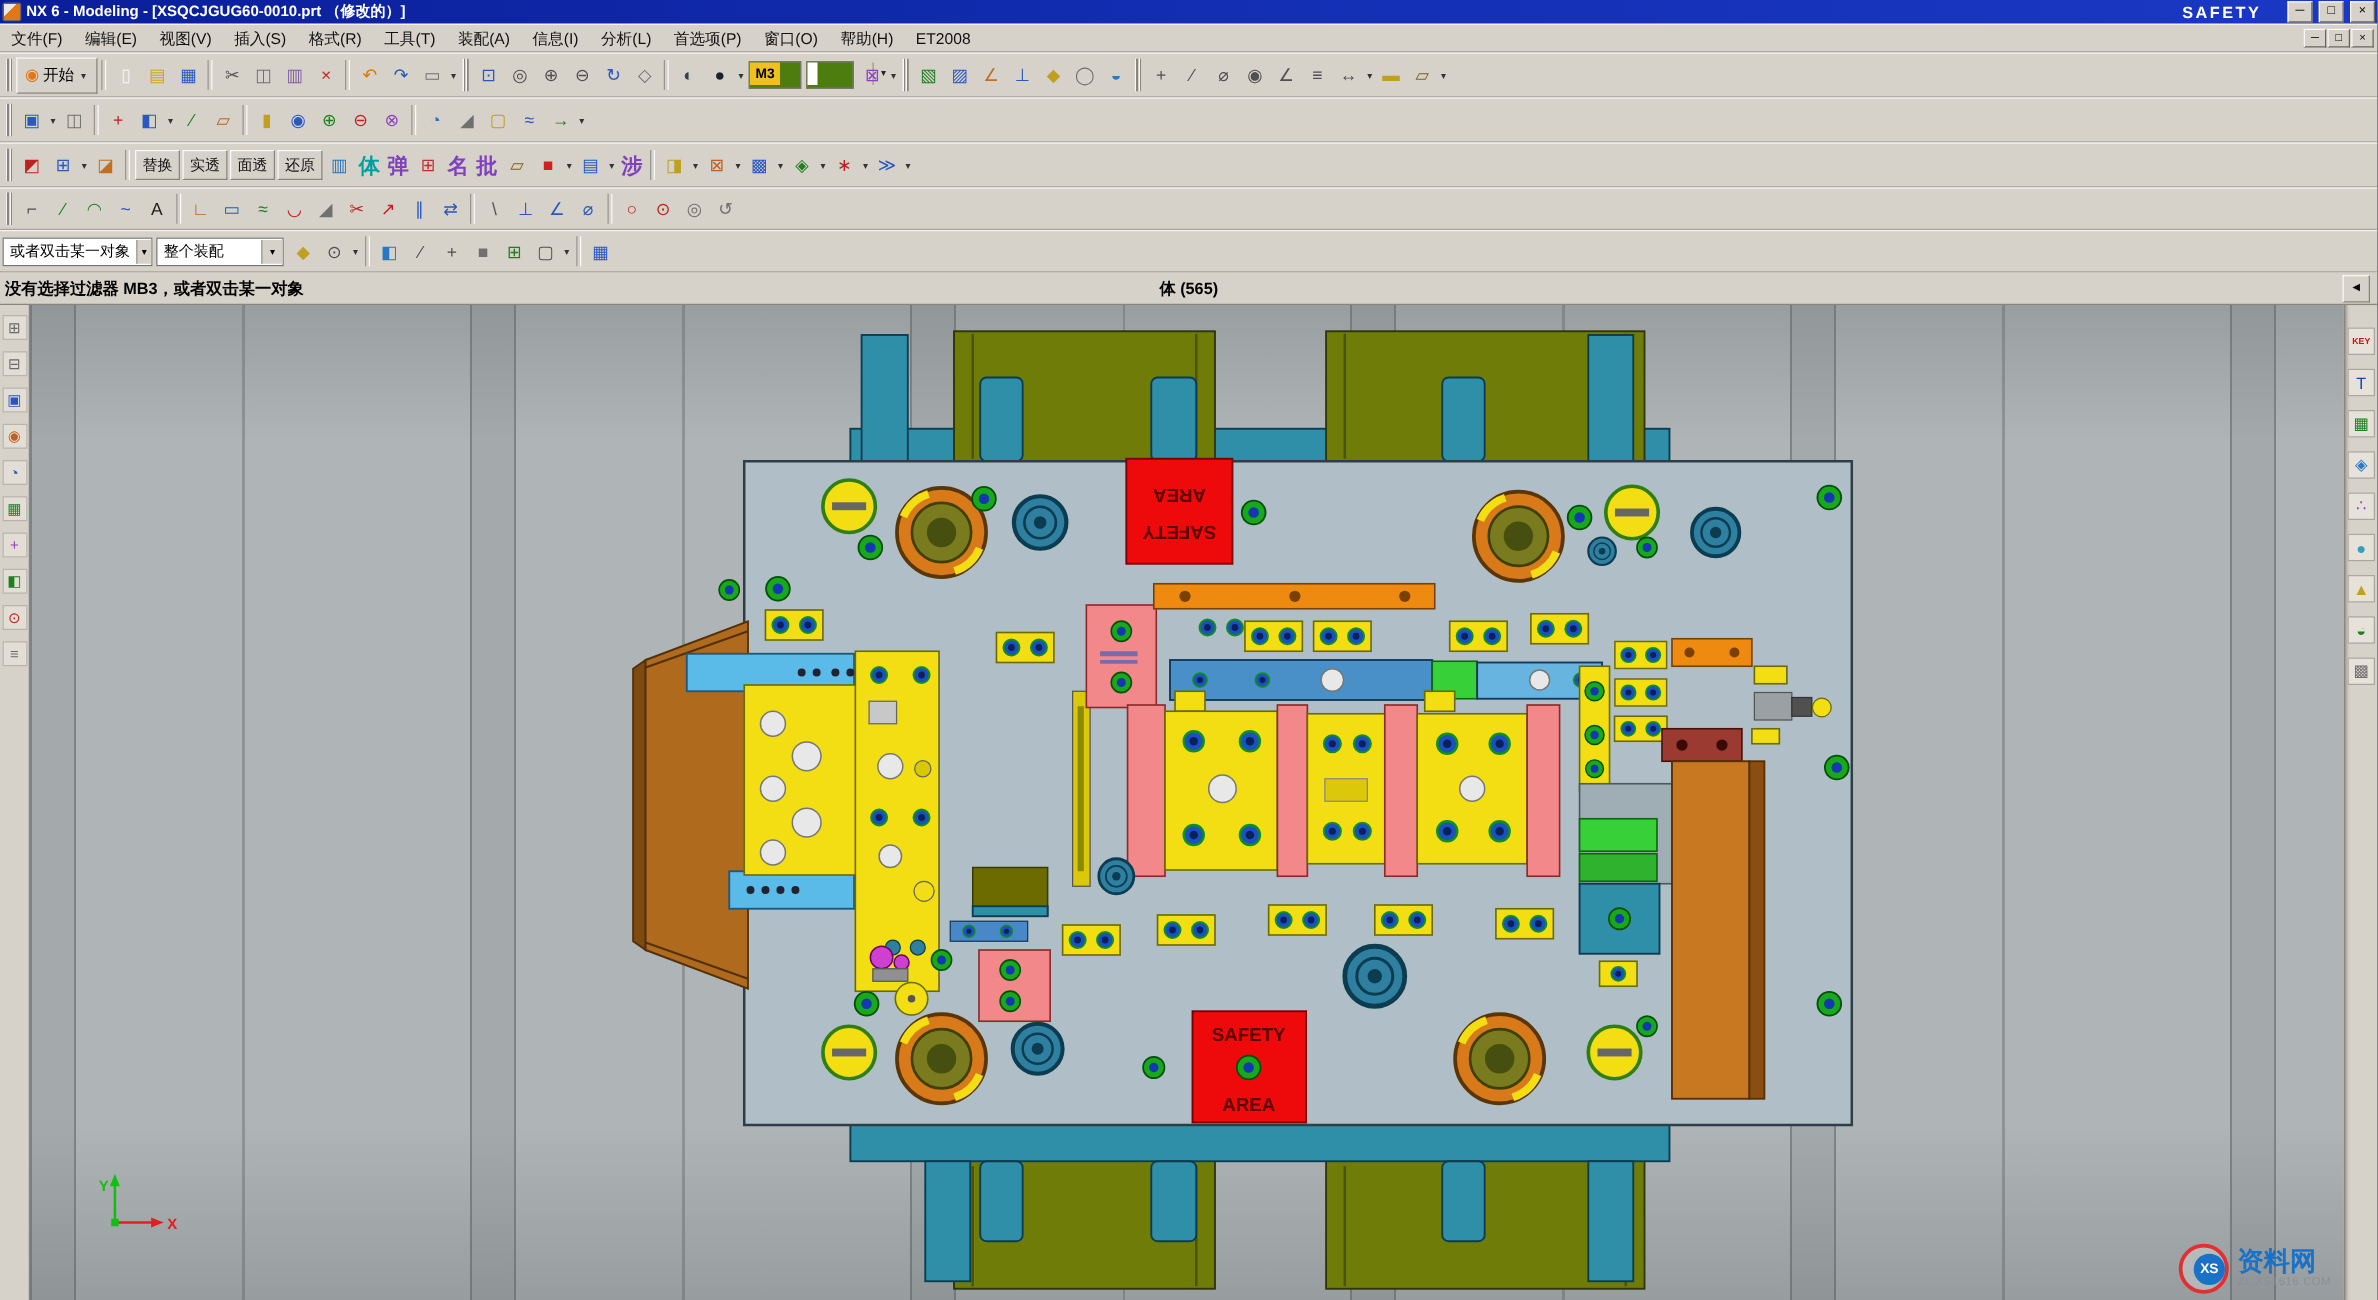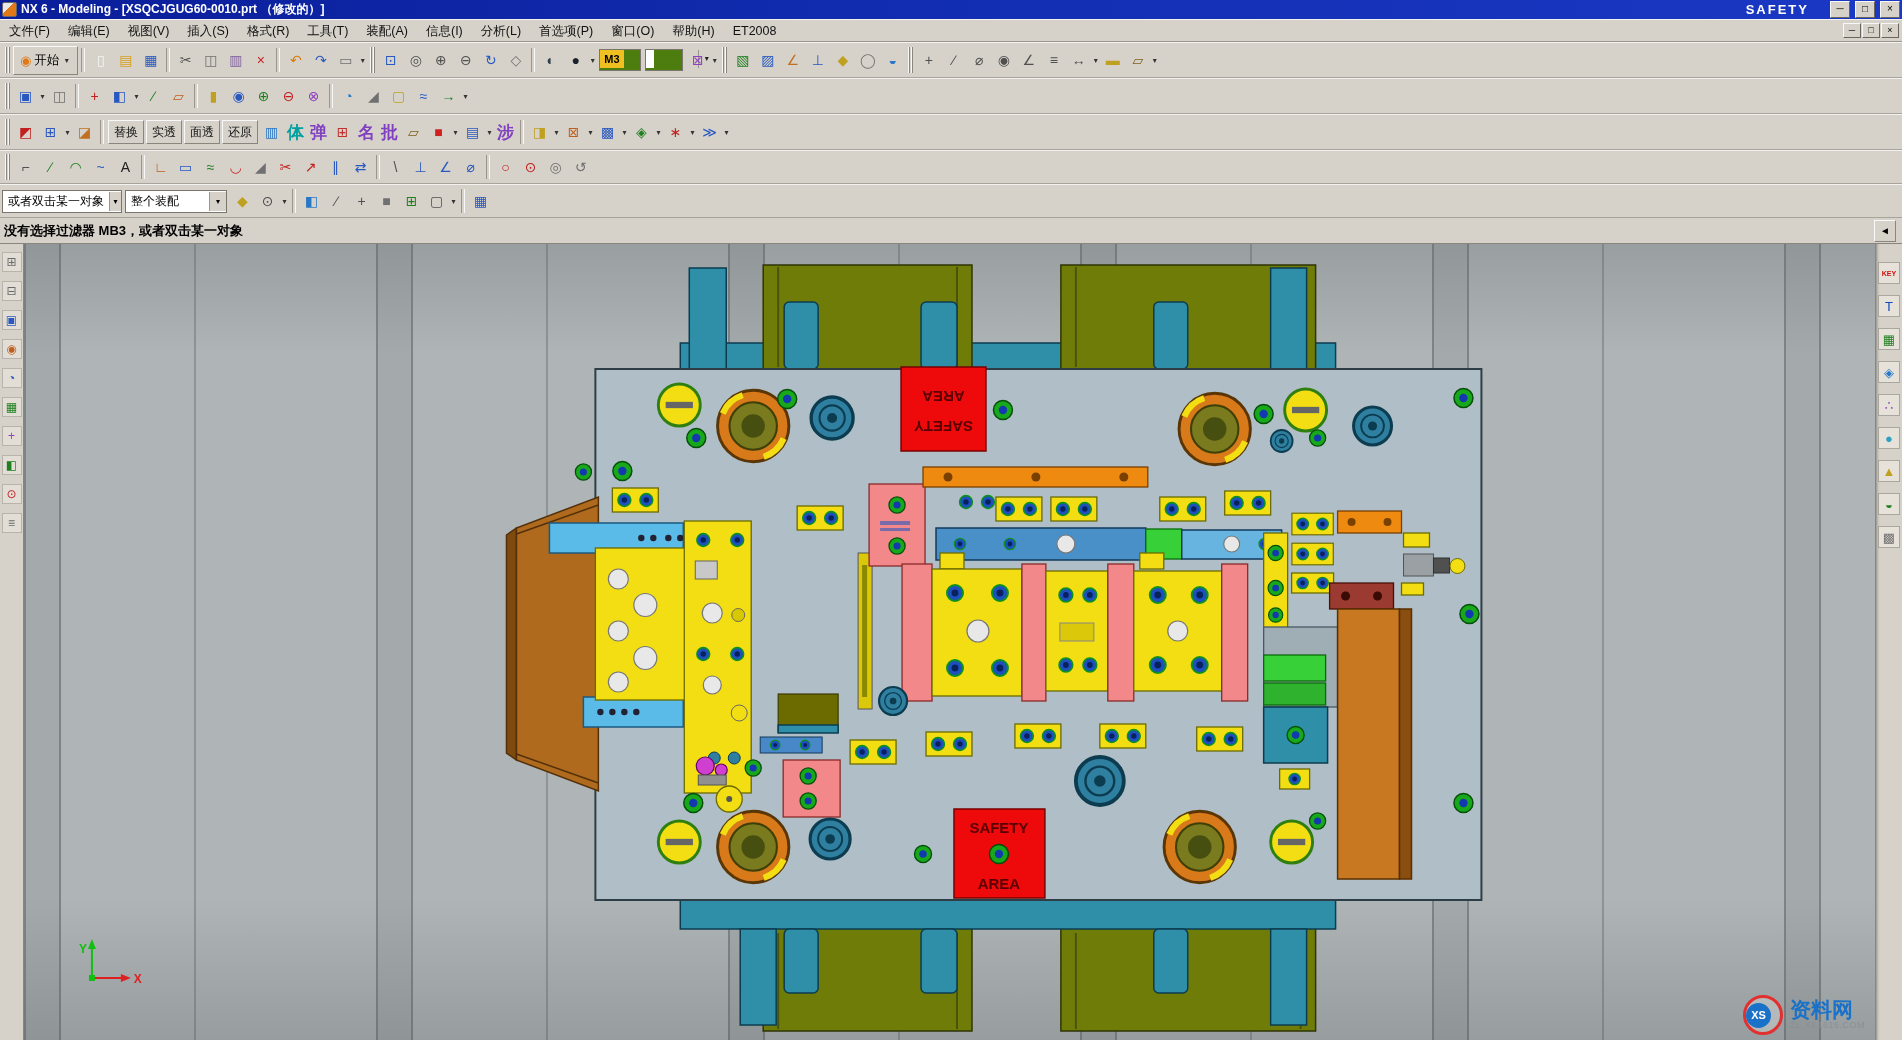--- a/index.html
+++ b/index.html
@@ -94,21 +94,21 @@
   .pGy{fill:#9FADB5;stroke:#4A5A62;stroke-width:1.3}
   .pDR{fill:#9A3A30;stroke:#4A1008;stroke-width:1.3}
   .pM{fill:#D040D0;stroke:#6A006A;stroke-width:1.2}
   .pW{fill:#E8E8E8;stroke:#777;stroke-width:1.2}
   .pOl2{fill:#6B6B00;stroke:#3A3A00;stroke-width:1.2}
   .safetyTxt{fill:#5A0000;font:bold 15px "Liberation Sans",sans-serif;text-anchor:middle;}
   .axTxt{font:bold 12px "Liberation Sans",sans-serif;}
   
   .watermark{position:absolute;right:10px;bottom:6px;display:flex;align-items:center;gap:7px;}
   .wm-ring{width:34px;height:34px;border-radius:50%;border:3px solid #E23030;display:flex;
-           align-items:center;justify-content:flex-start;background:rgba(255,255,255,.25);}
+           align-items:center;justify-content:flex-end;background:rgba(255,255,255,.25);}
   .wm-core{width:25px;height:25px;border-radius:50%;background:#1A72C8;color:#fff;font-size:11px;
            font-weight:bold;display:flex;align-items:center;justify-content:center;}
   .wm-col{display:flex;flex-direction:column;line-height:1.05;}
   .wm-name{color:#1A72C8;font-weight:bold;font-size:21px;}
   .wm-url{color:#8a8f94;font-size:9px;letter-spacing:.5px;}
 </style>
 </head>
 <body>
 
 <div id="root">
@@ -320,20 +320,21 @@
         <span class="ticon" style="color: rgb(112, 112, 112);">■</span>
         <span class="ticon" style="color: rgb(32, 128, 32);">⊞</span>
         <span class="ticon" style="color: rgb(80, 80, 80);">▢</span>
         <span class="darrow">▾</span>
         <span class="tsep"></span>
         <span class="ticon" style="color: rgb(40, 88, 192);">▦</span>
       </span>
   </div>
 
   <div class="promptbar">
+    <span class="status-center">体 (565)</span>
     <span class="prompt">没有选择过滤器 MB3，或者双击某一对象</span>
     <span class="backbtn">◄</span>
   </div>
 
   <div class="mainrow">
     <div class="leftbar">
         <span class="side-icon" style="color: rgb(106, 106, 106);">⊞</span>
         <span class="side-icon" style="color: rgb(106, 106, 106);">⊟</span>
         <span class="side-icon" style="color: rgb(40, 88, 192);">▣</span>
         <span class="side-icon" style="color: rgb(192, 96, 32);">◉</span>

